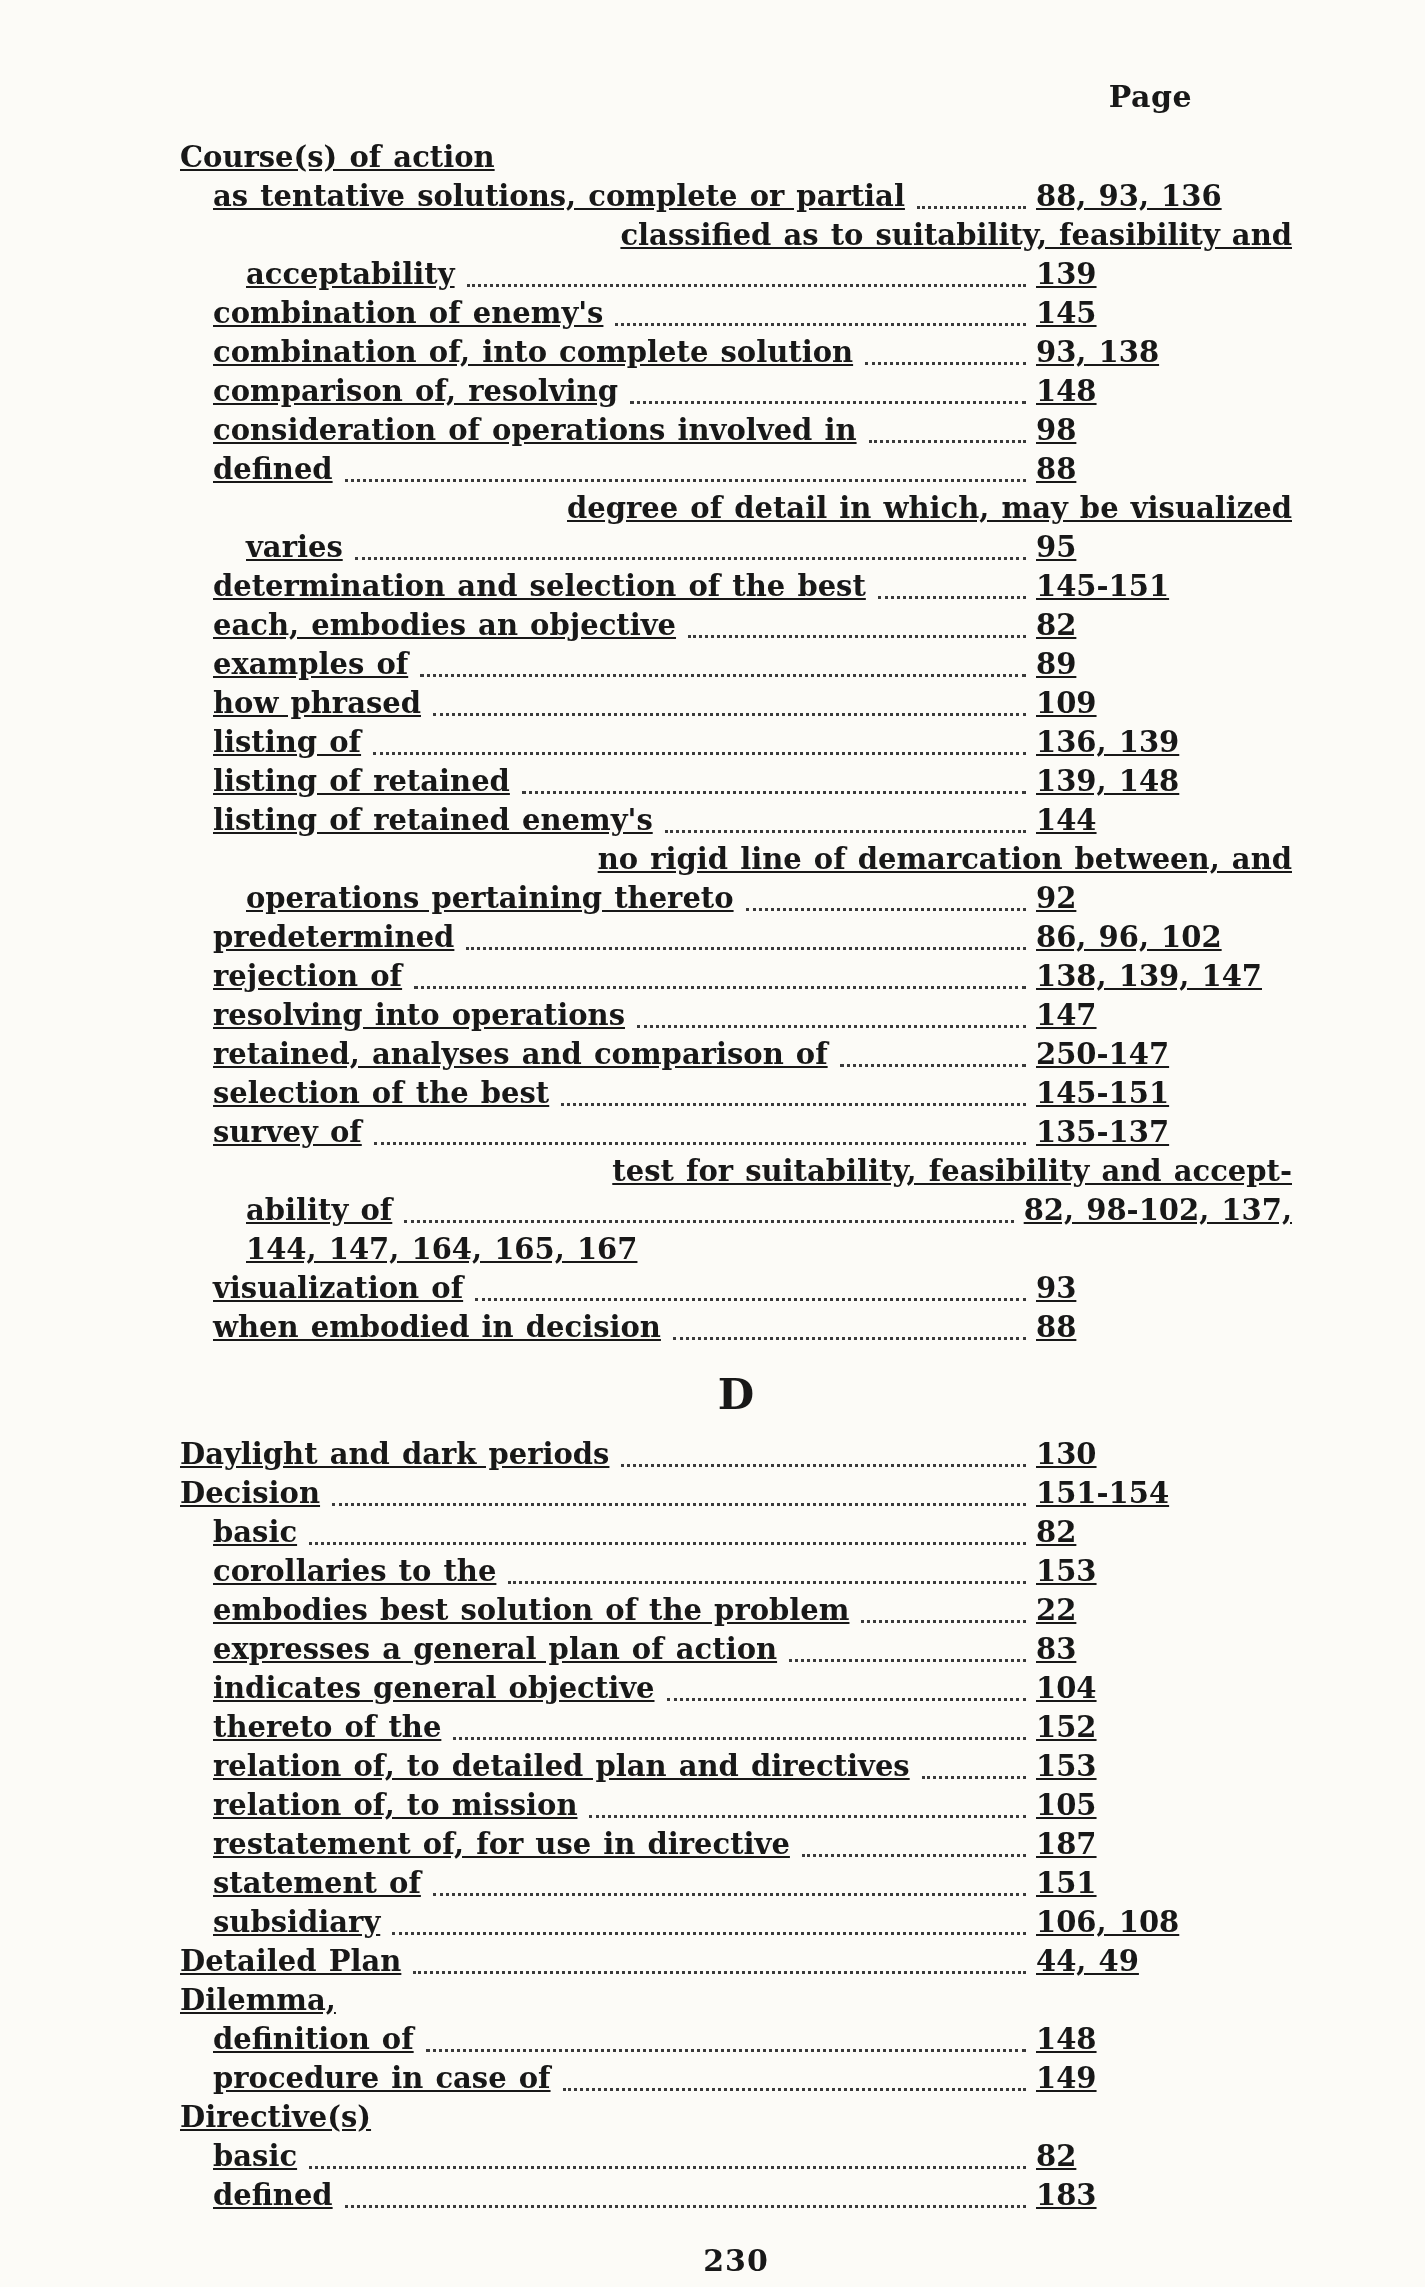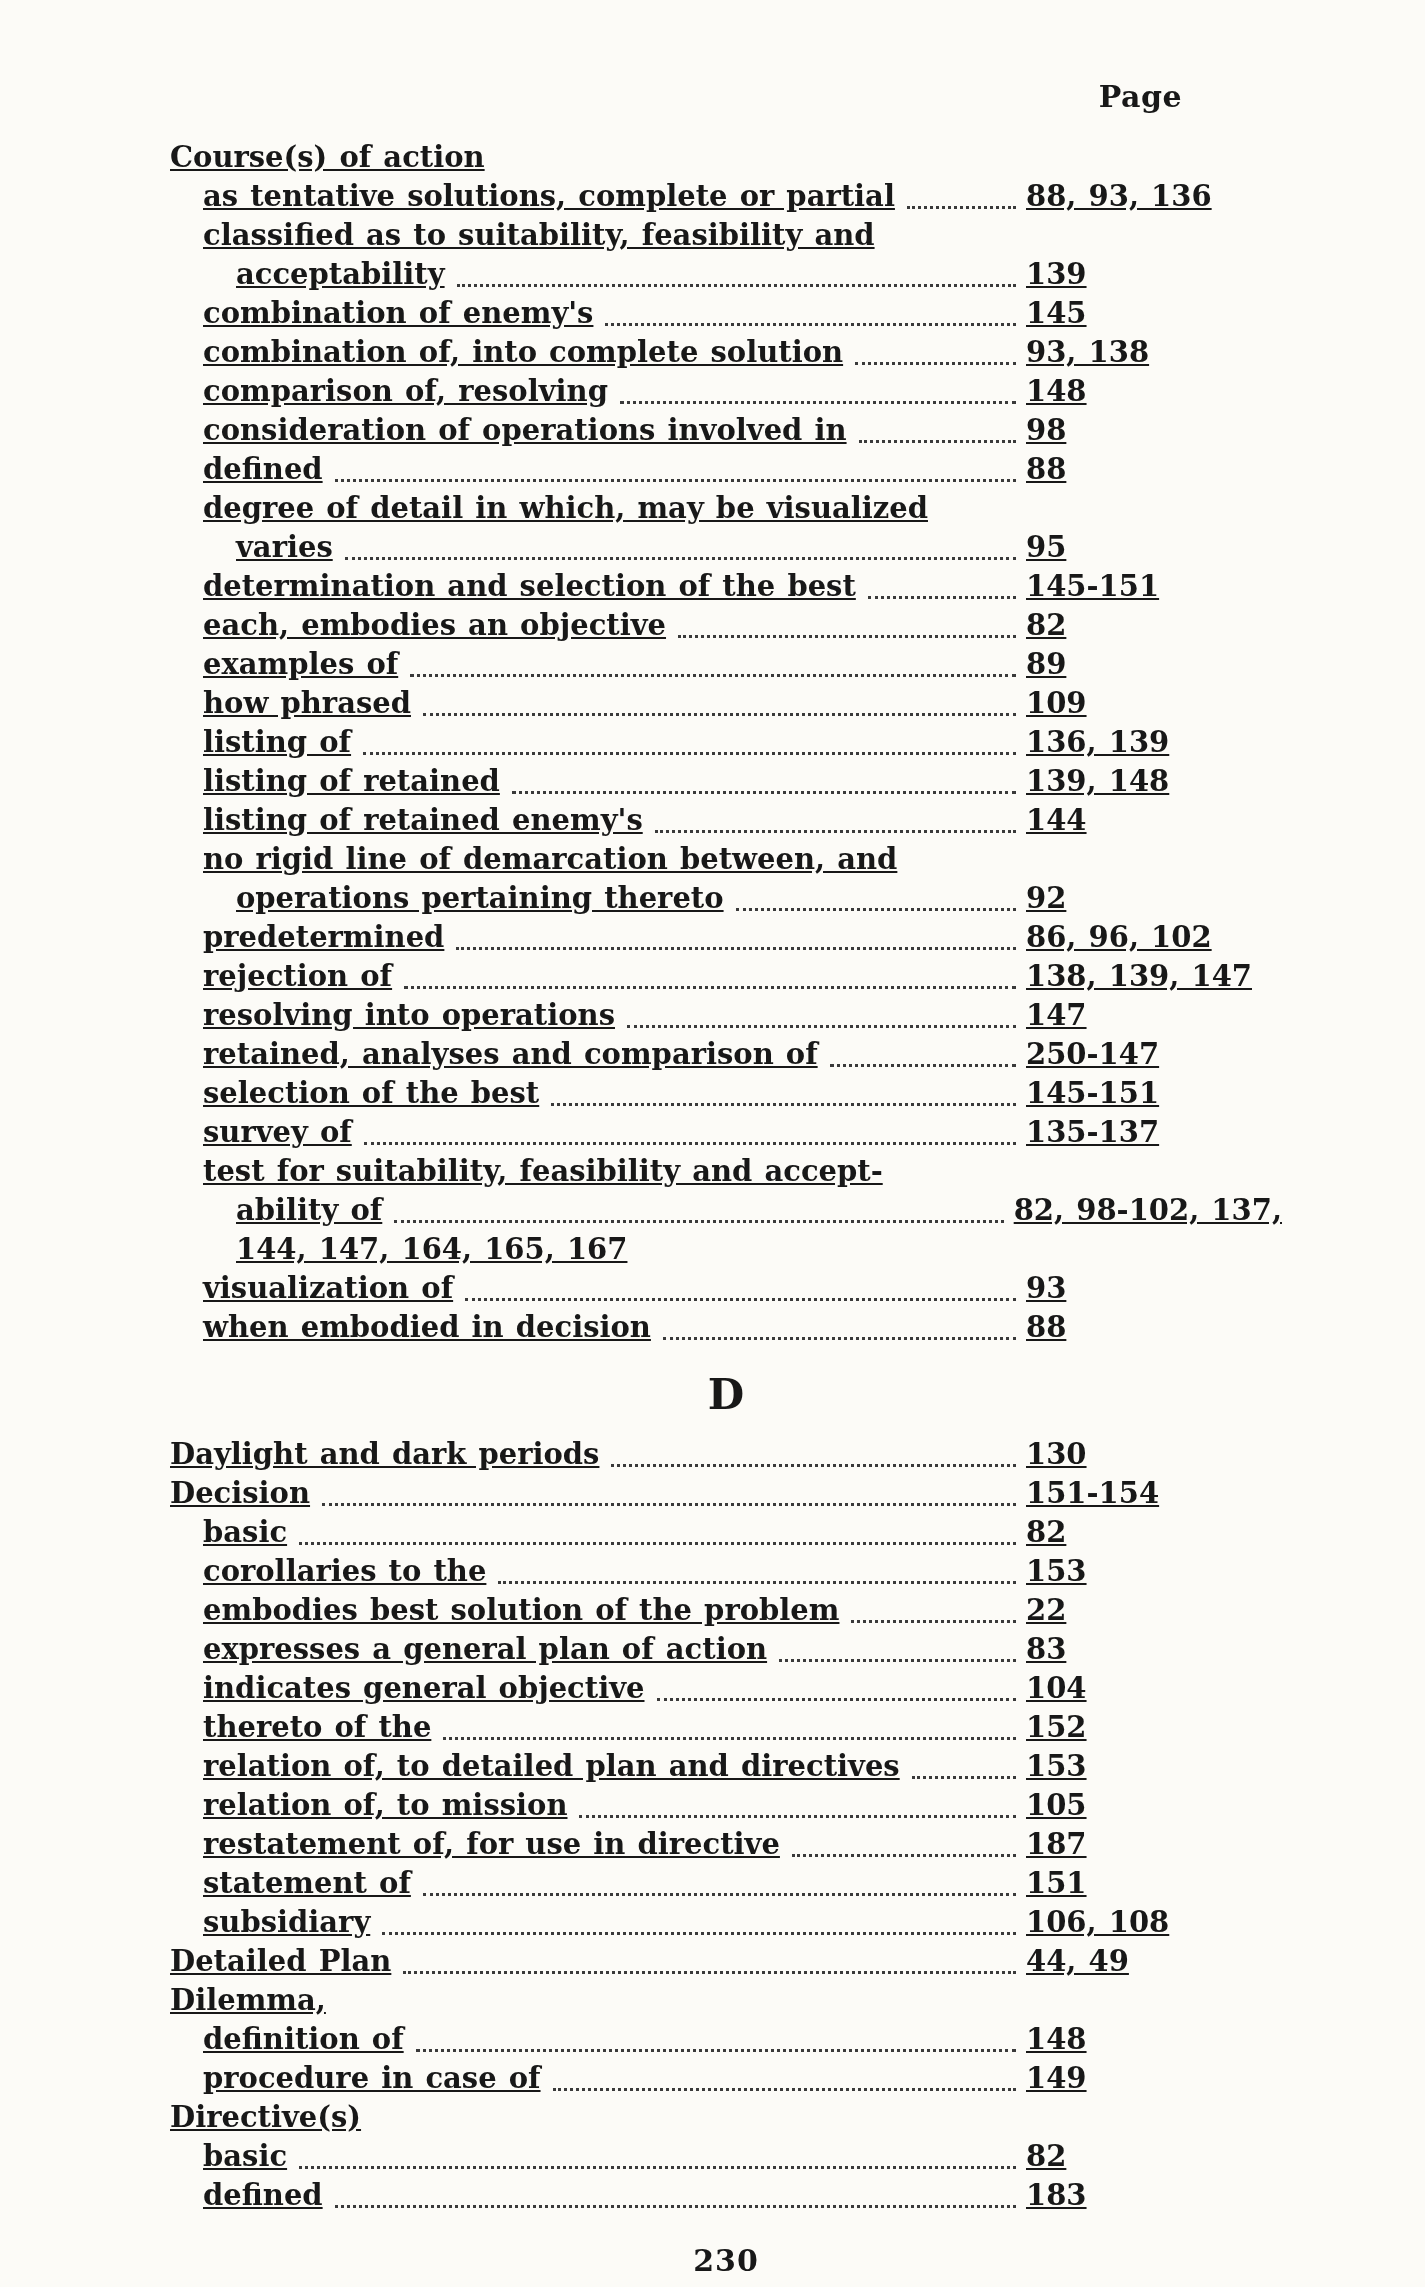--- a/index.html
+++ b/index.html
@@ -8,21 +8,21 @@
     height: 2287px;
     position: relative;
     background: #fcfbf7;
     font-family: "DejaVu Serif", "Liberation Serif", serif;
     font-weight: 700;
     color: #181818;
     overflow: hidden;
   }
   .content {
     position: absolute;
-    left: 170px;
+    left: 180px;
     top: 78px;
     width: 1112px;
   }
   .col-header {
     font-size: 30px;
     line-height: 38px;
     text-align: right;
     padding-right: 100px;
     margin-bottom: 24px;
     letter-spacing: .5px;
@@ -30,21 +30,21 @@
   .entry {
     display: flex;
     align-items: baseline;
     height: 39px;
     font-size: 29px;
     white-space: nowrap;
     word-spacing: 2px;
     text-decoration: underline;
   }
   .indent-0 { padding-left: 0; }
-  .indent-1 { padding-left: 33px; }
+  .indent-1 { padding-left: 33px; justify-content: flex-end; }
   .indent-2 { padding-left: 66px; }
   .entry-text { flex: 0 0 auto; }
   .leader {
     flex: 1 1 auto;
     min-width: 18px;
     align-self: flex-end;
     margin: 0 10px 9px 12px;
     border-bottom: 3px dotted #3a3a3a;
   }
   .entry-pages { flex: 0 0 auto; min-width: 256px; }

